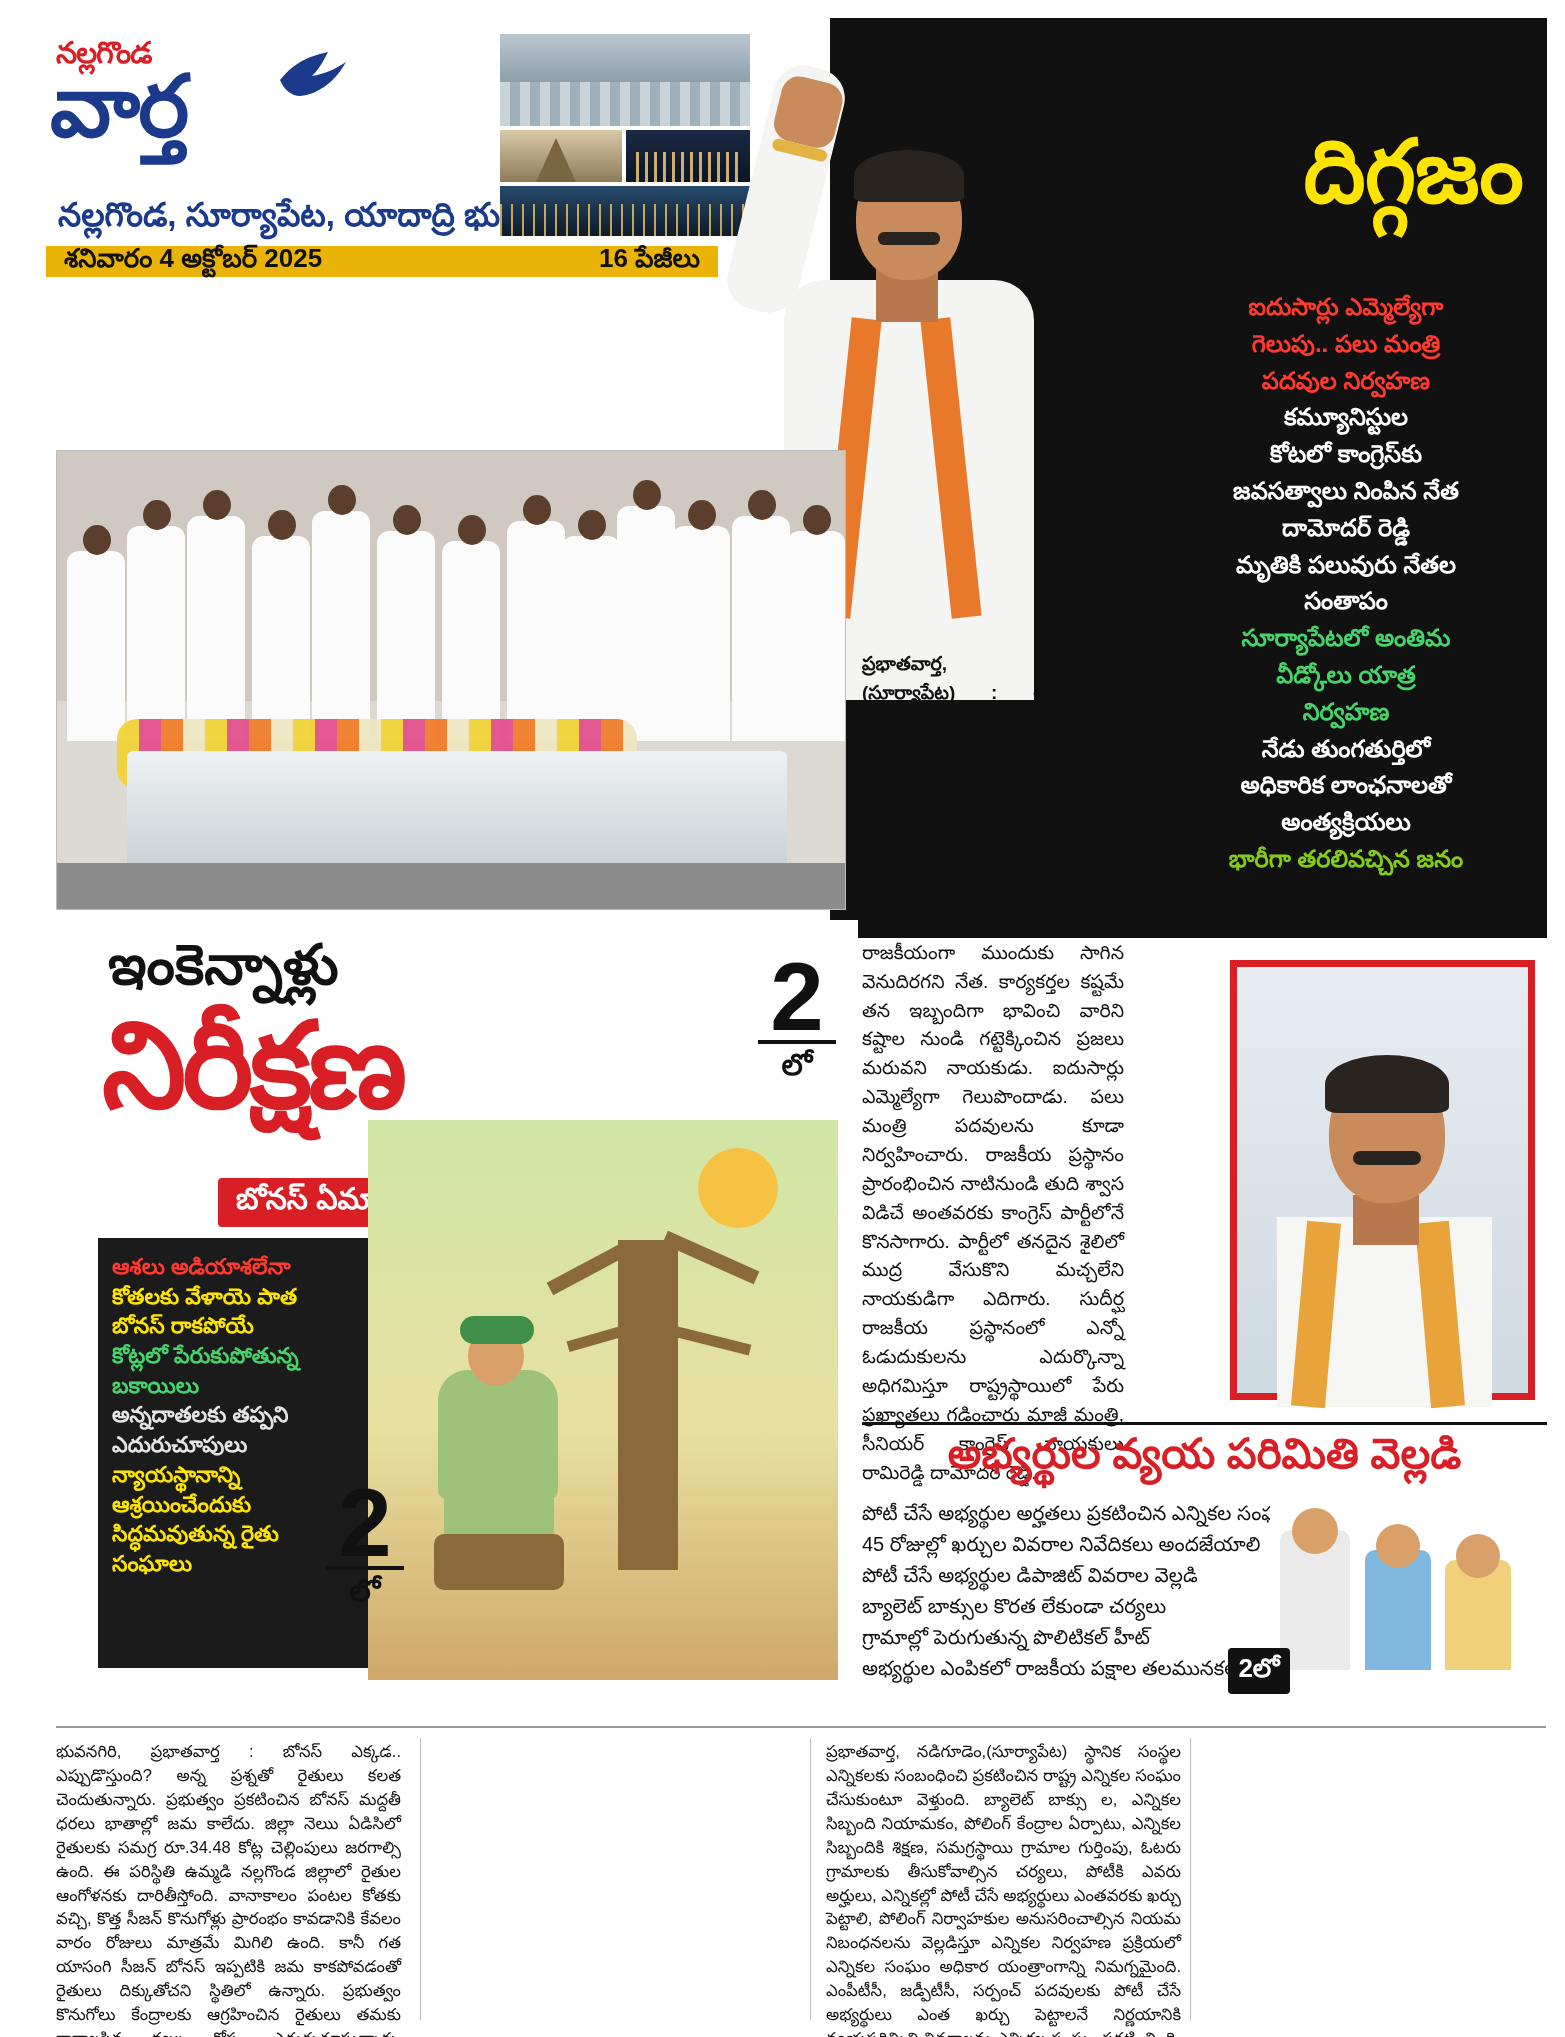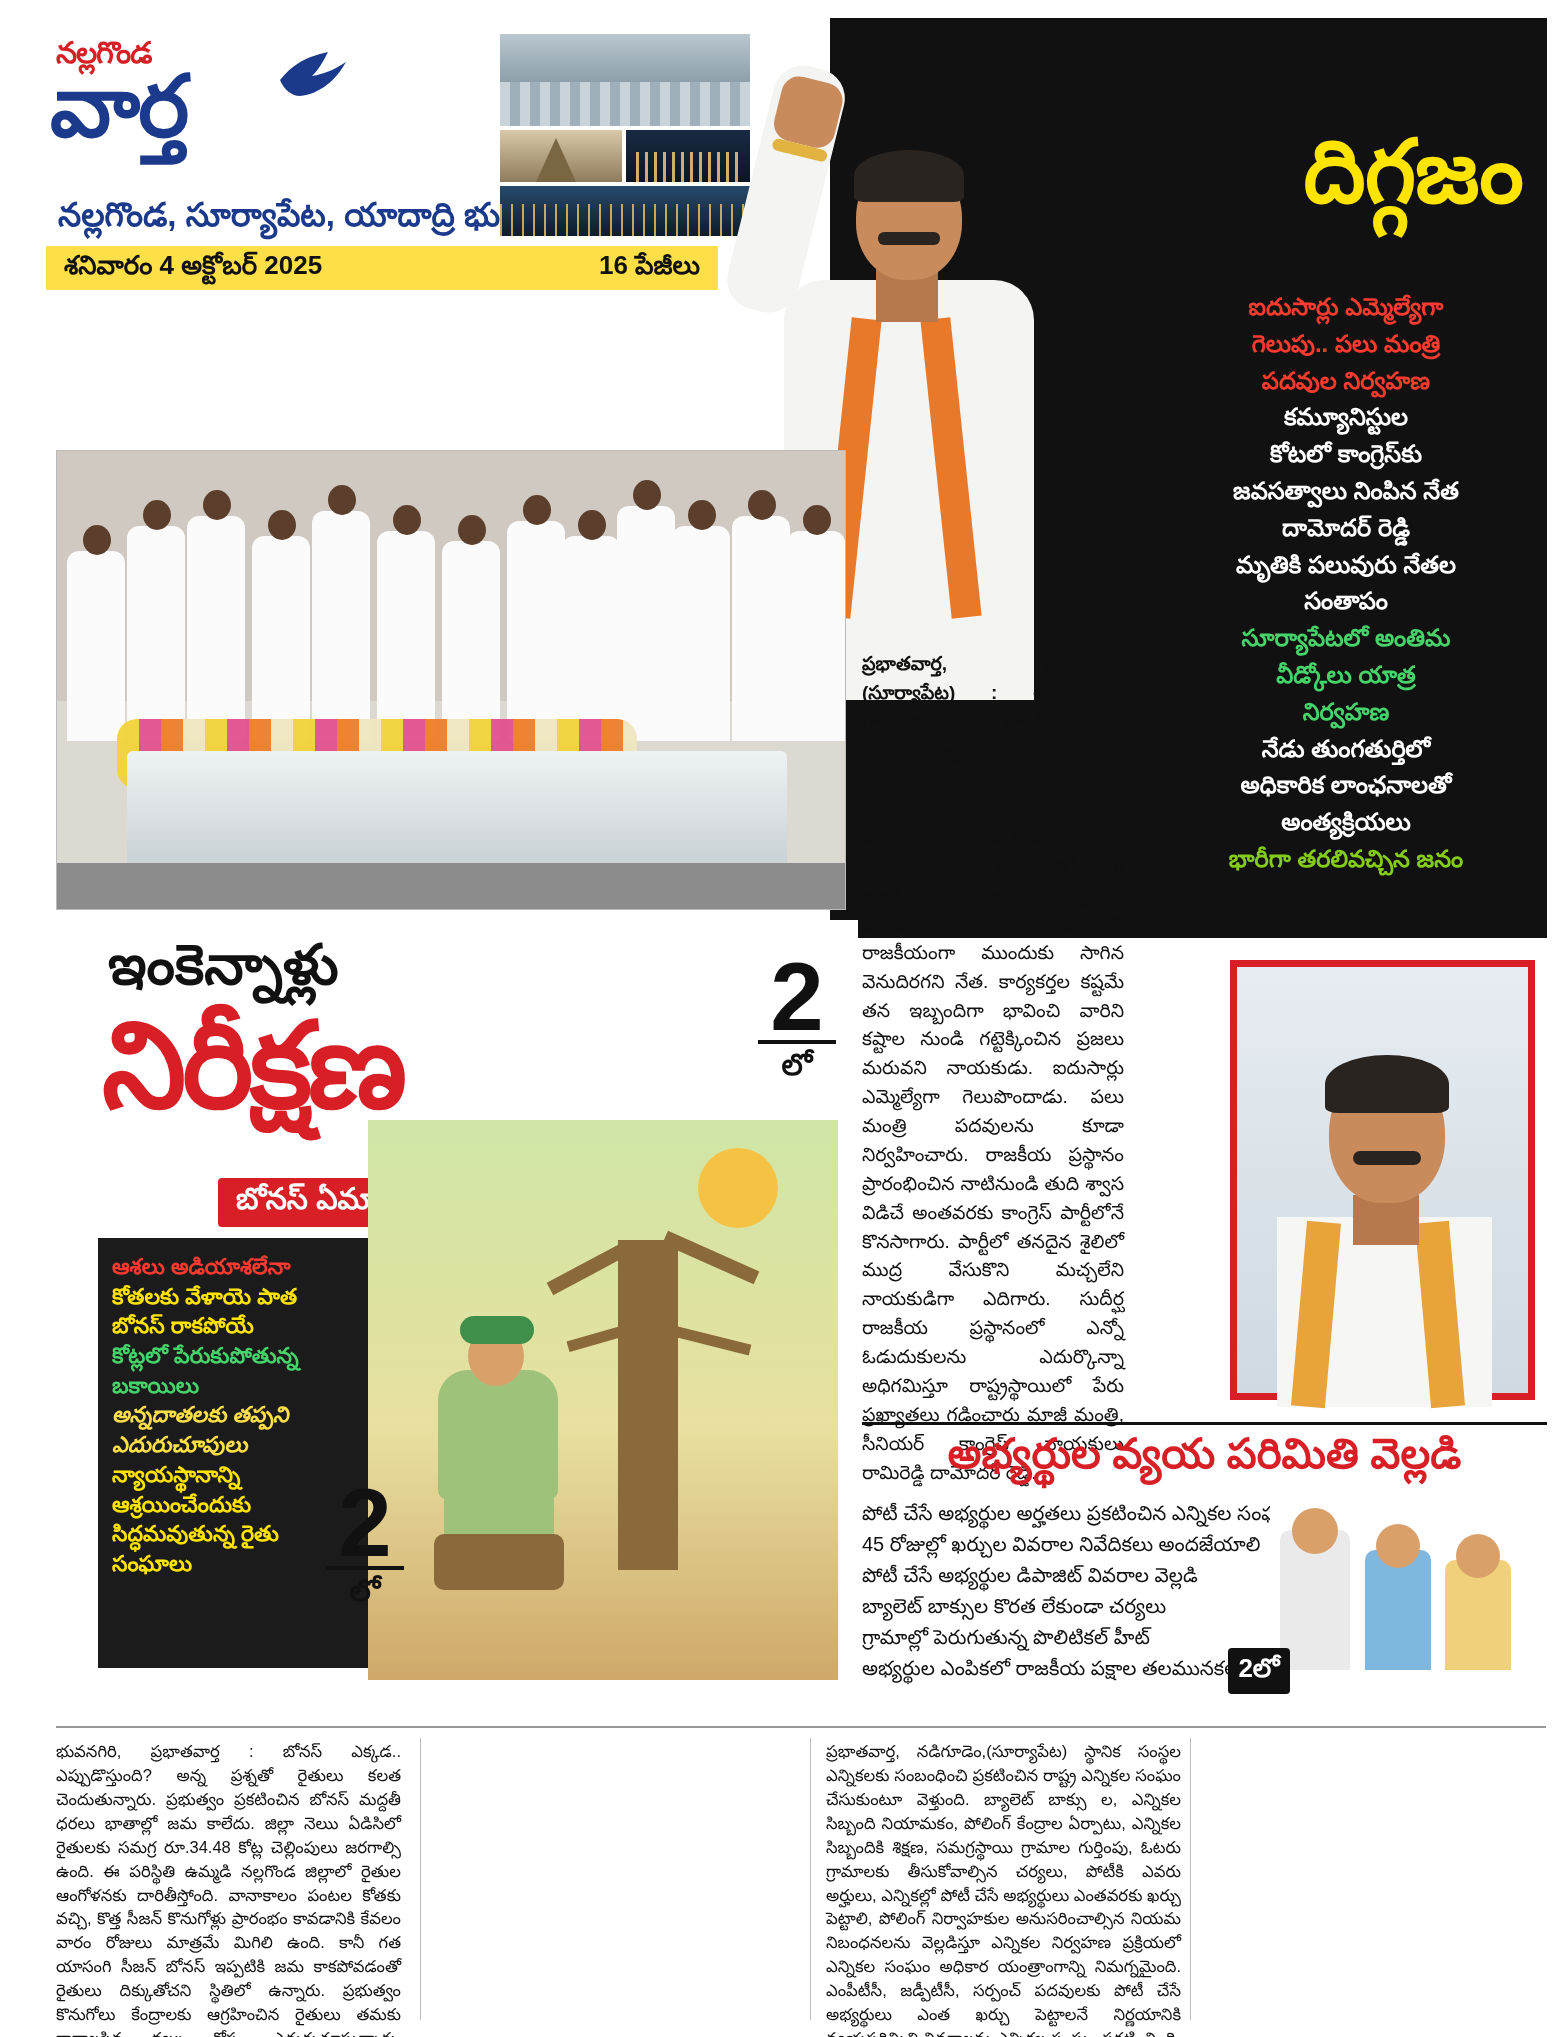--- a/index.html
+++ b/index.html
@@ -27,22 +27,22 @@
   }
   .logo-bird {
     position:absolute; left:240px; top:22px; width:70px; height:48px;
   }
   .logo-sub {
     position:absolute; left:20px; top:168px;
     font-size:33px; font-weight:bold; color:#1b3a8c;
     white-space:nowrap;
   }
   .date-bar {
-    position:absolute; left:8px; top:218px; width:672px; height:44px;
-    background:#fde047; display:flex; align-items:center; justify-content:space-between;
+    position:absolute; left:8px; top:218px; width:672px; height:31px;
+    background:#eab308; display:flex; align-items:center; justify-content:space-between;
     padding:0 18px;
   }
   .date-bar .d, .date-bar .p { font-size:26px; font-weight:bold; color:#111; }
   .mast-photos { position:absolute; left:462px; top:6px; width:250px; height:200px; }
   .mp { position:absolute; overflow:hidden; }
   .mp1 { left:0; top:0; width:250px; height:92px; background:linear-gradient(#b9c7cf 0%, #98a8b2 40%, #6d7f8a 100%); }
   .mp1:after{ content:""; position:absolute; left:0; top:48px; width:250px; height:44px;
     background:repeating-linear-gradient(90deg,#c9d4da 0 10px,#9fb0ba 10px 20px); }
   .mp2 { left:0; top:96px; width:122px; height:52px; background:linear-gradient(#d9c9a8,#8e7b5c); }
   .mp2:after{content:"";position:absolute;left:36px;top:8px;width:40px;height:44px;background:#7a6643;
@@ -125,21 +125,21 @@
     position:absolute; left:150px; top:258px; background:#d81f26; color:#fff; font-size:30px;
     font-weight:bold; padding:4px 18px; border-radius:4px;
   }
   .nir-blackbox {
     position:absolute; left:30px; top:318px; width:270px; height:430px; background:#1b1b1b;
     padding:14px 14px;
   }
   .nir-blackbox div { font-size:22px; font-weight:bold; line-height:1.35; }
   .nb-red { color:#ff3b30; }
   .nb-yellow { color:#ffe400; }
-  .nb-white { color:#fde047;font-style:italic; }
+  .nb-white { color:#e5e5e5; }
   .nb-green { color:#46d46a; }
 
   .page2box { position:absolute; right:22px; top:34px; width:78px; height:170px; }
   .page2box .num { font-size:96px; font-weight:bold; color:#111; line-height:.9; text-align:center; }
   .page2box .lo { font-size:30px; font-weight:bold; color:#111; text-align:center; border-top:4px solid #111; padding-top:4px;}
   .page2box2 { position:absolute; left:258px; top:560px; width:78px; height:170px; }
 
   
   .cartoon { position:absolute; left:300px; top:200px; width:470px; height:560px;
     background:linear-gradient(#cfe6a6 0%, #e8e0a0 55%, #cfa86a 100%); }

